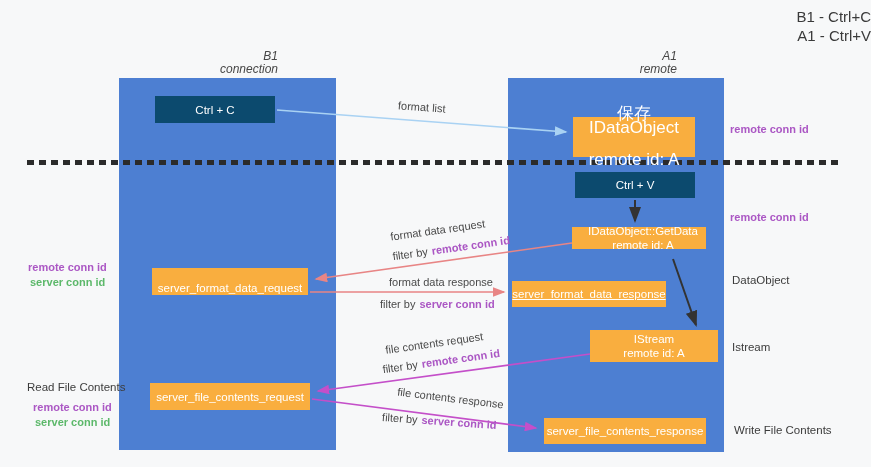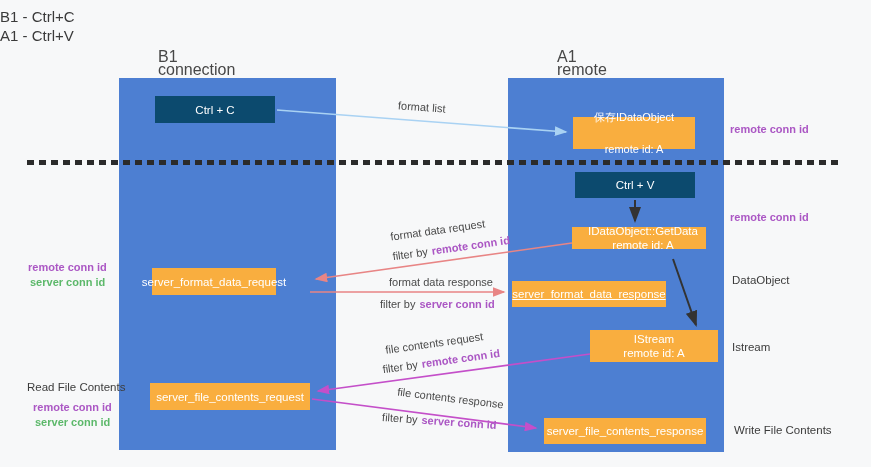--- a/index.html
+++ b/index.html
@@ -1,23 +1,23 @@
 <!DOCTYPE html>
 <html><head>
 <meta charset="utf-8">
 <style>
   html,body{margin:0;padding:0;background:#f7f8f9;}
   .stage{
     position:relative;width:871px;height:467px;background:#f7f8f9;overflow:hidden;
     font-family:"Liberation Sans","DejaVu Sans",sans-serif;color:#3c3c3c;
   }
-  .title{position:absolute;left:0;top:7px;width:871px;text-align:left;
+  .title{position:absolute;left:0;top:7px;width:871px;text-align:right;
     font-size:15px;line-height:19px;color:#3a3a3a;}
-  .lane-header{position:absolute;width:120px;text-align:left;font-size:16px;
-    line-height:13px;color:#474747;}
+  .lane-header{position:absolute;width:120px;text-align:right;font-size:12px;
+    line-height:13px;color:#474747;font-style:italic;}
   .lane{position:absolute;background:#4d7fd2;}
   .node{position:absolute;display:flex;flex-direction:column;align-items:center;
     justify-content:center;text-align:center;color:#ffffff;font-size:11.5px;line-height:14px;}
   .node.green{background:#0c4a6e;}
   .node.orange{background:#f9ae3f;}
   .dash-sep{position:absolute;left:27px;top:160px;width:812px;height:5px;
     background:repeating-linear-gradient(90deg,#2b2b2b 0 7px,transparent 7px 12px);}
   .flow-label{position:absolute;font-size:11px;color:#4a4a4a;white-space:nowrap;}
   .flow-filter{position:absolute;font-size:11px;color:#4a4a4a;white-space:nowrap;}
   .flow-filter .pfx{margin-right:4px;}
@@ -72,35 +72,35 @@
     <line x1="590" y1="354" x2="318" y2="391" stroke="#c44fc9" stroke-width="1.6" marker-end="url(#mMagenta)"></line>
     <line x1="312" y1="399" x2="536" y2="428" stroke="#c44fc9" stroke-width="1.6" marker-end="url(#mMagenta)"></line>
   </svg>
 
   <div class="dash-sep"></div>
 
   <div class="node green" style="left:155px;top:96px;width:120px;height:27px;">
     <span>Ctrl + C</span>
   </div>
 
-  <div class="node orange" style="left:573px;top:117px;width:122px;height:32px;font-size:11px;gap:18px;">
+  <div class="node orange" style="left:573px;top:117px;width:122px;height:40px;font-size:17px;gap:18px;">
     <span>保存IDataObject</span>
     <span>remote id: A</span>
   </div>
 
   <div class="node green" style="left:575px;top:172px;width:120px;height:26px;">
     <span>Ctrl + V</span>
   </div>
 
   <div class="node orange" style="left:572px;top:227px;width:126px;height:22px;padding-left:8px;">
     <span>IDataObject::GetData</span>
     <span>remote id: A</span>
   </div>
 
-  <div class="node orange" style="left:152px;top:268px;width:124px;height:27px;">
+  <div class="node orange" style="left:152px;top:268px;width:156px;height:27px;justify-content:flex-end;">
     <span>server_format_data_request</span>
   </div>
 
   <div class="node orange" style="left:512px;top:281px;width:154px;height:26px;text-decoration:underline;">
     <span>server_format_data_response</span>
   </div>
 
   <div class="node orange" style="left:590px;top:330px;width:128px;height:32px;">
     <span>IStream</span>
     <span>remote id: A</span>

